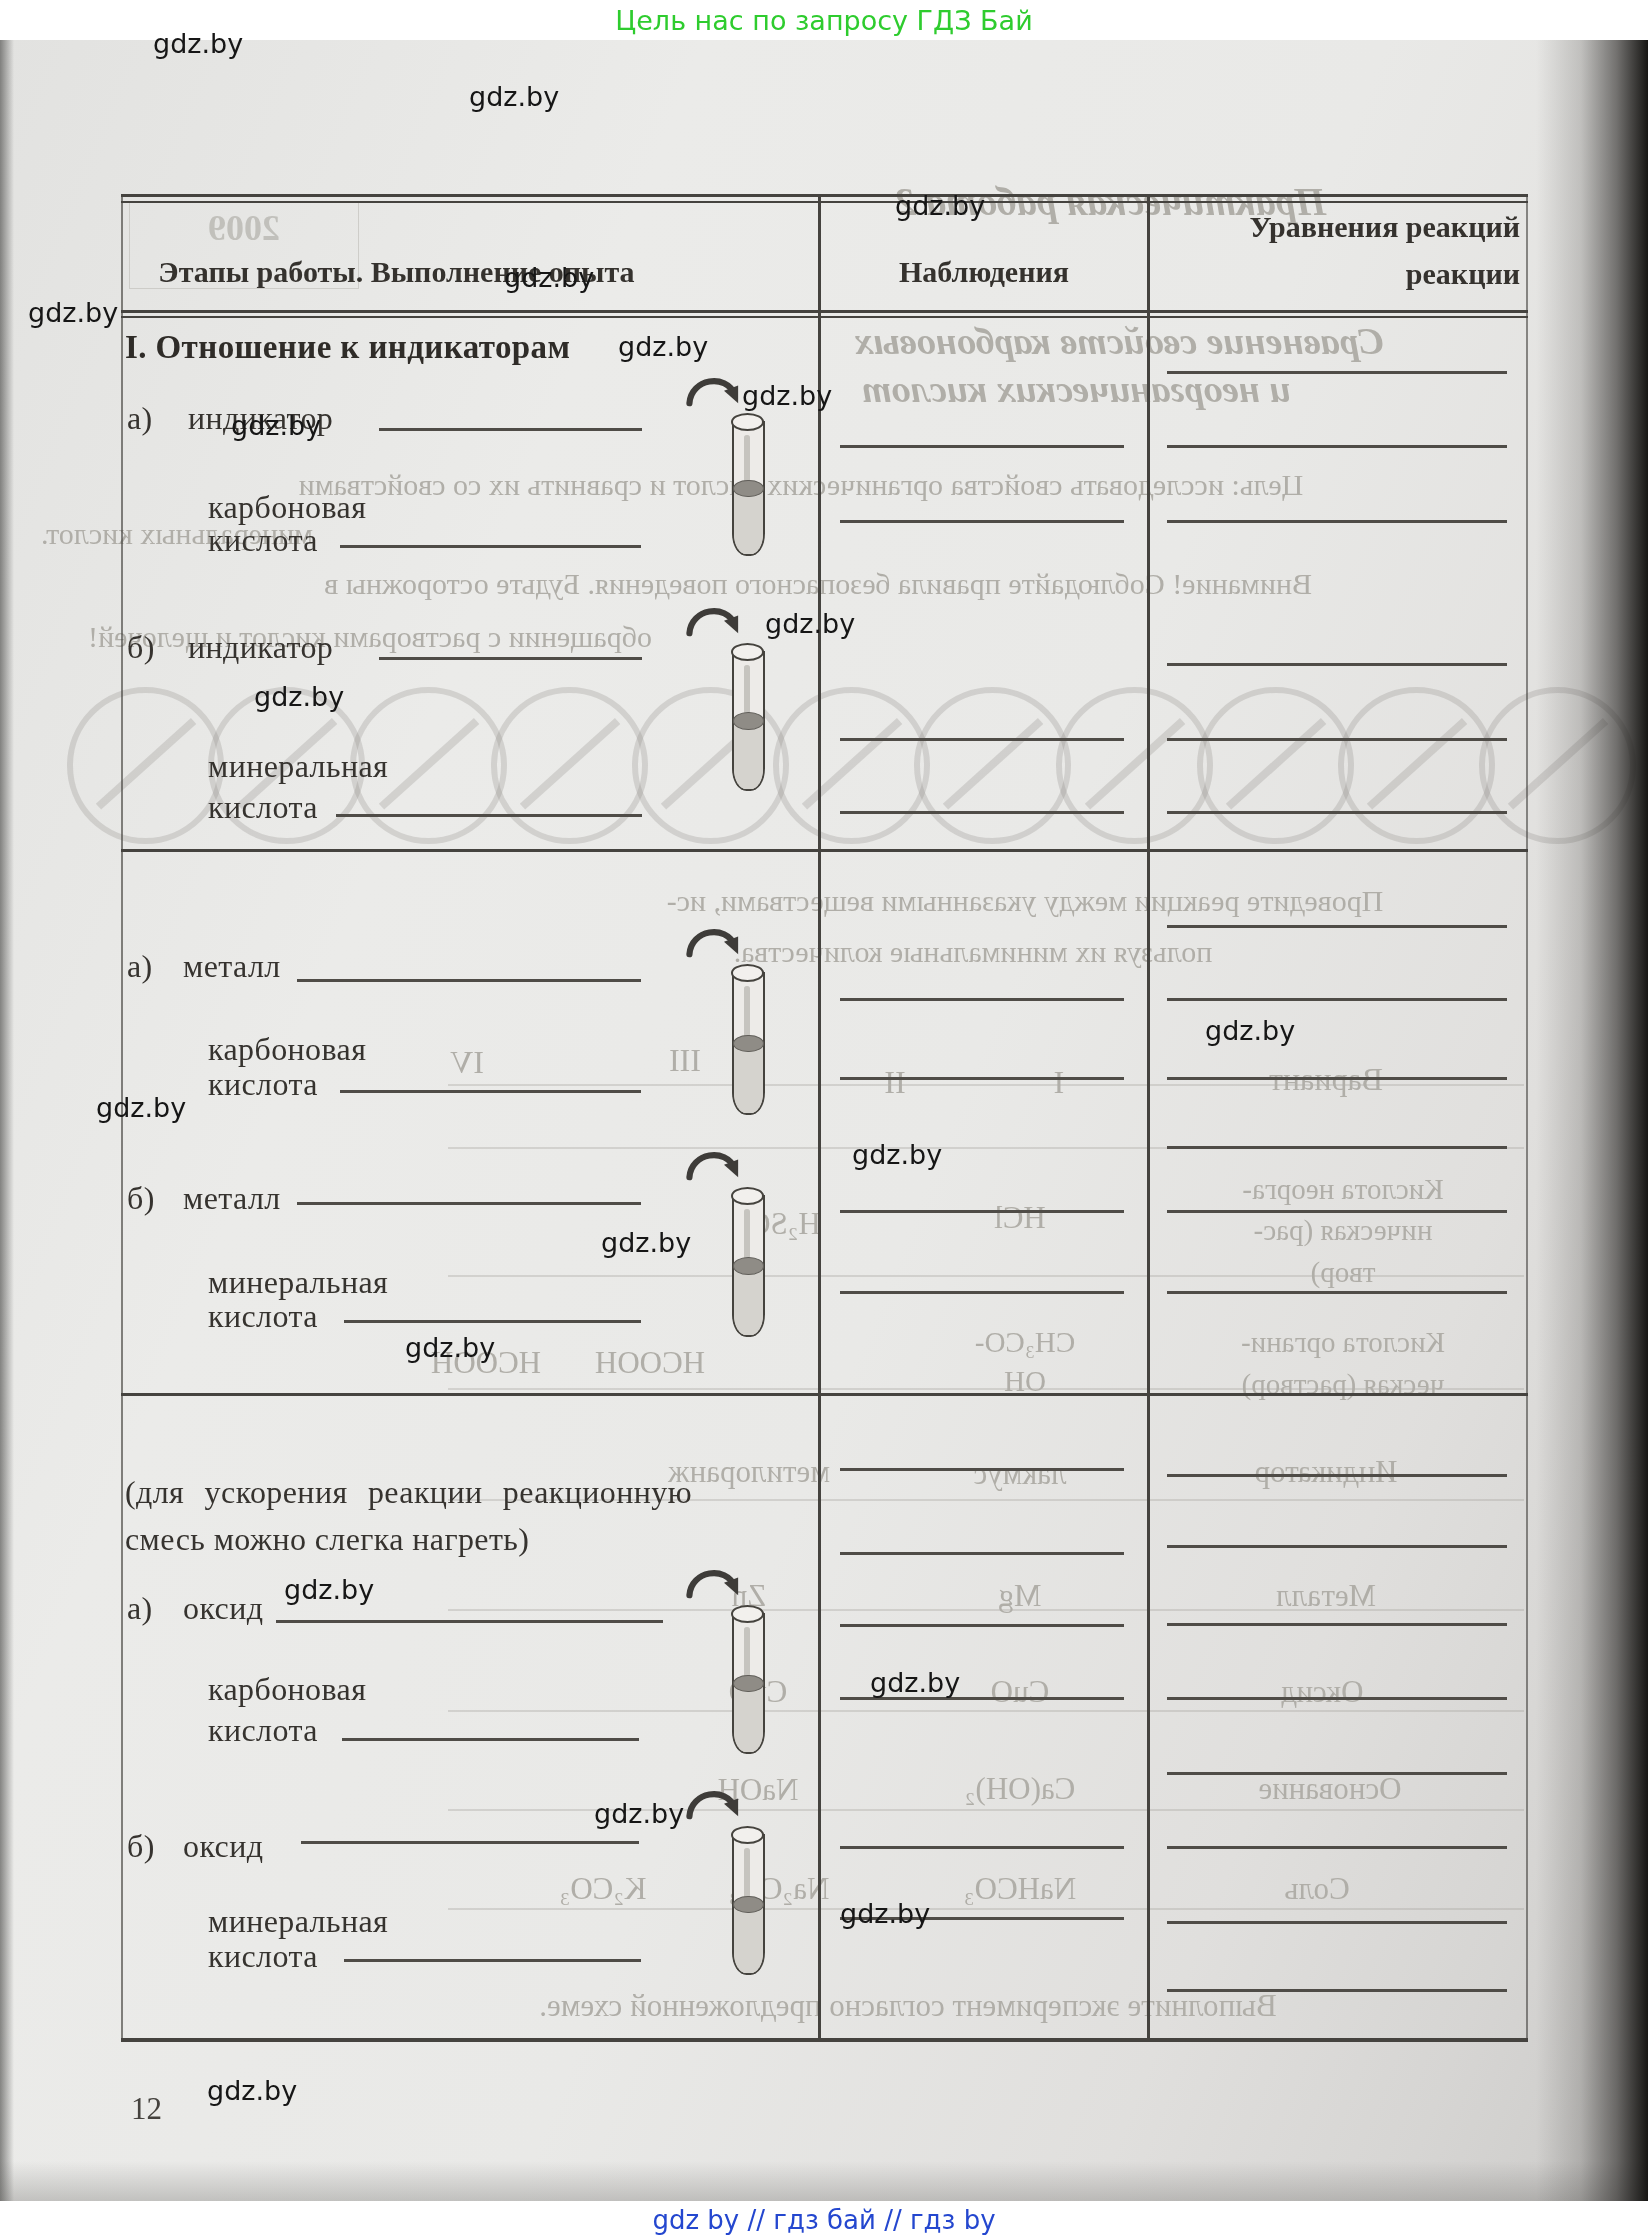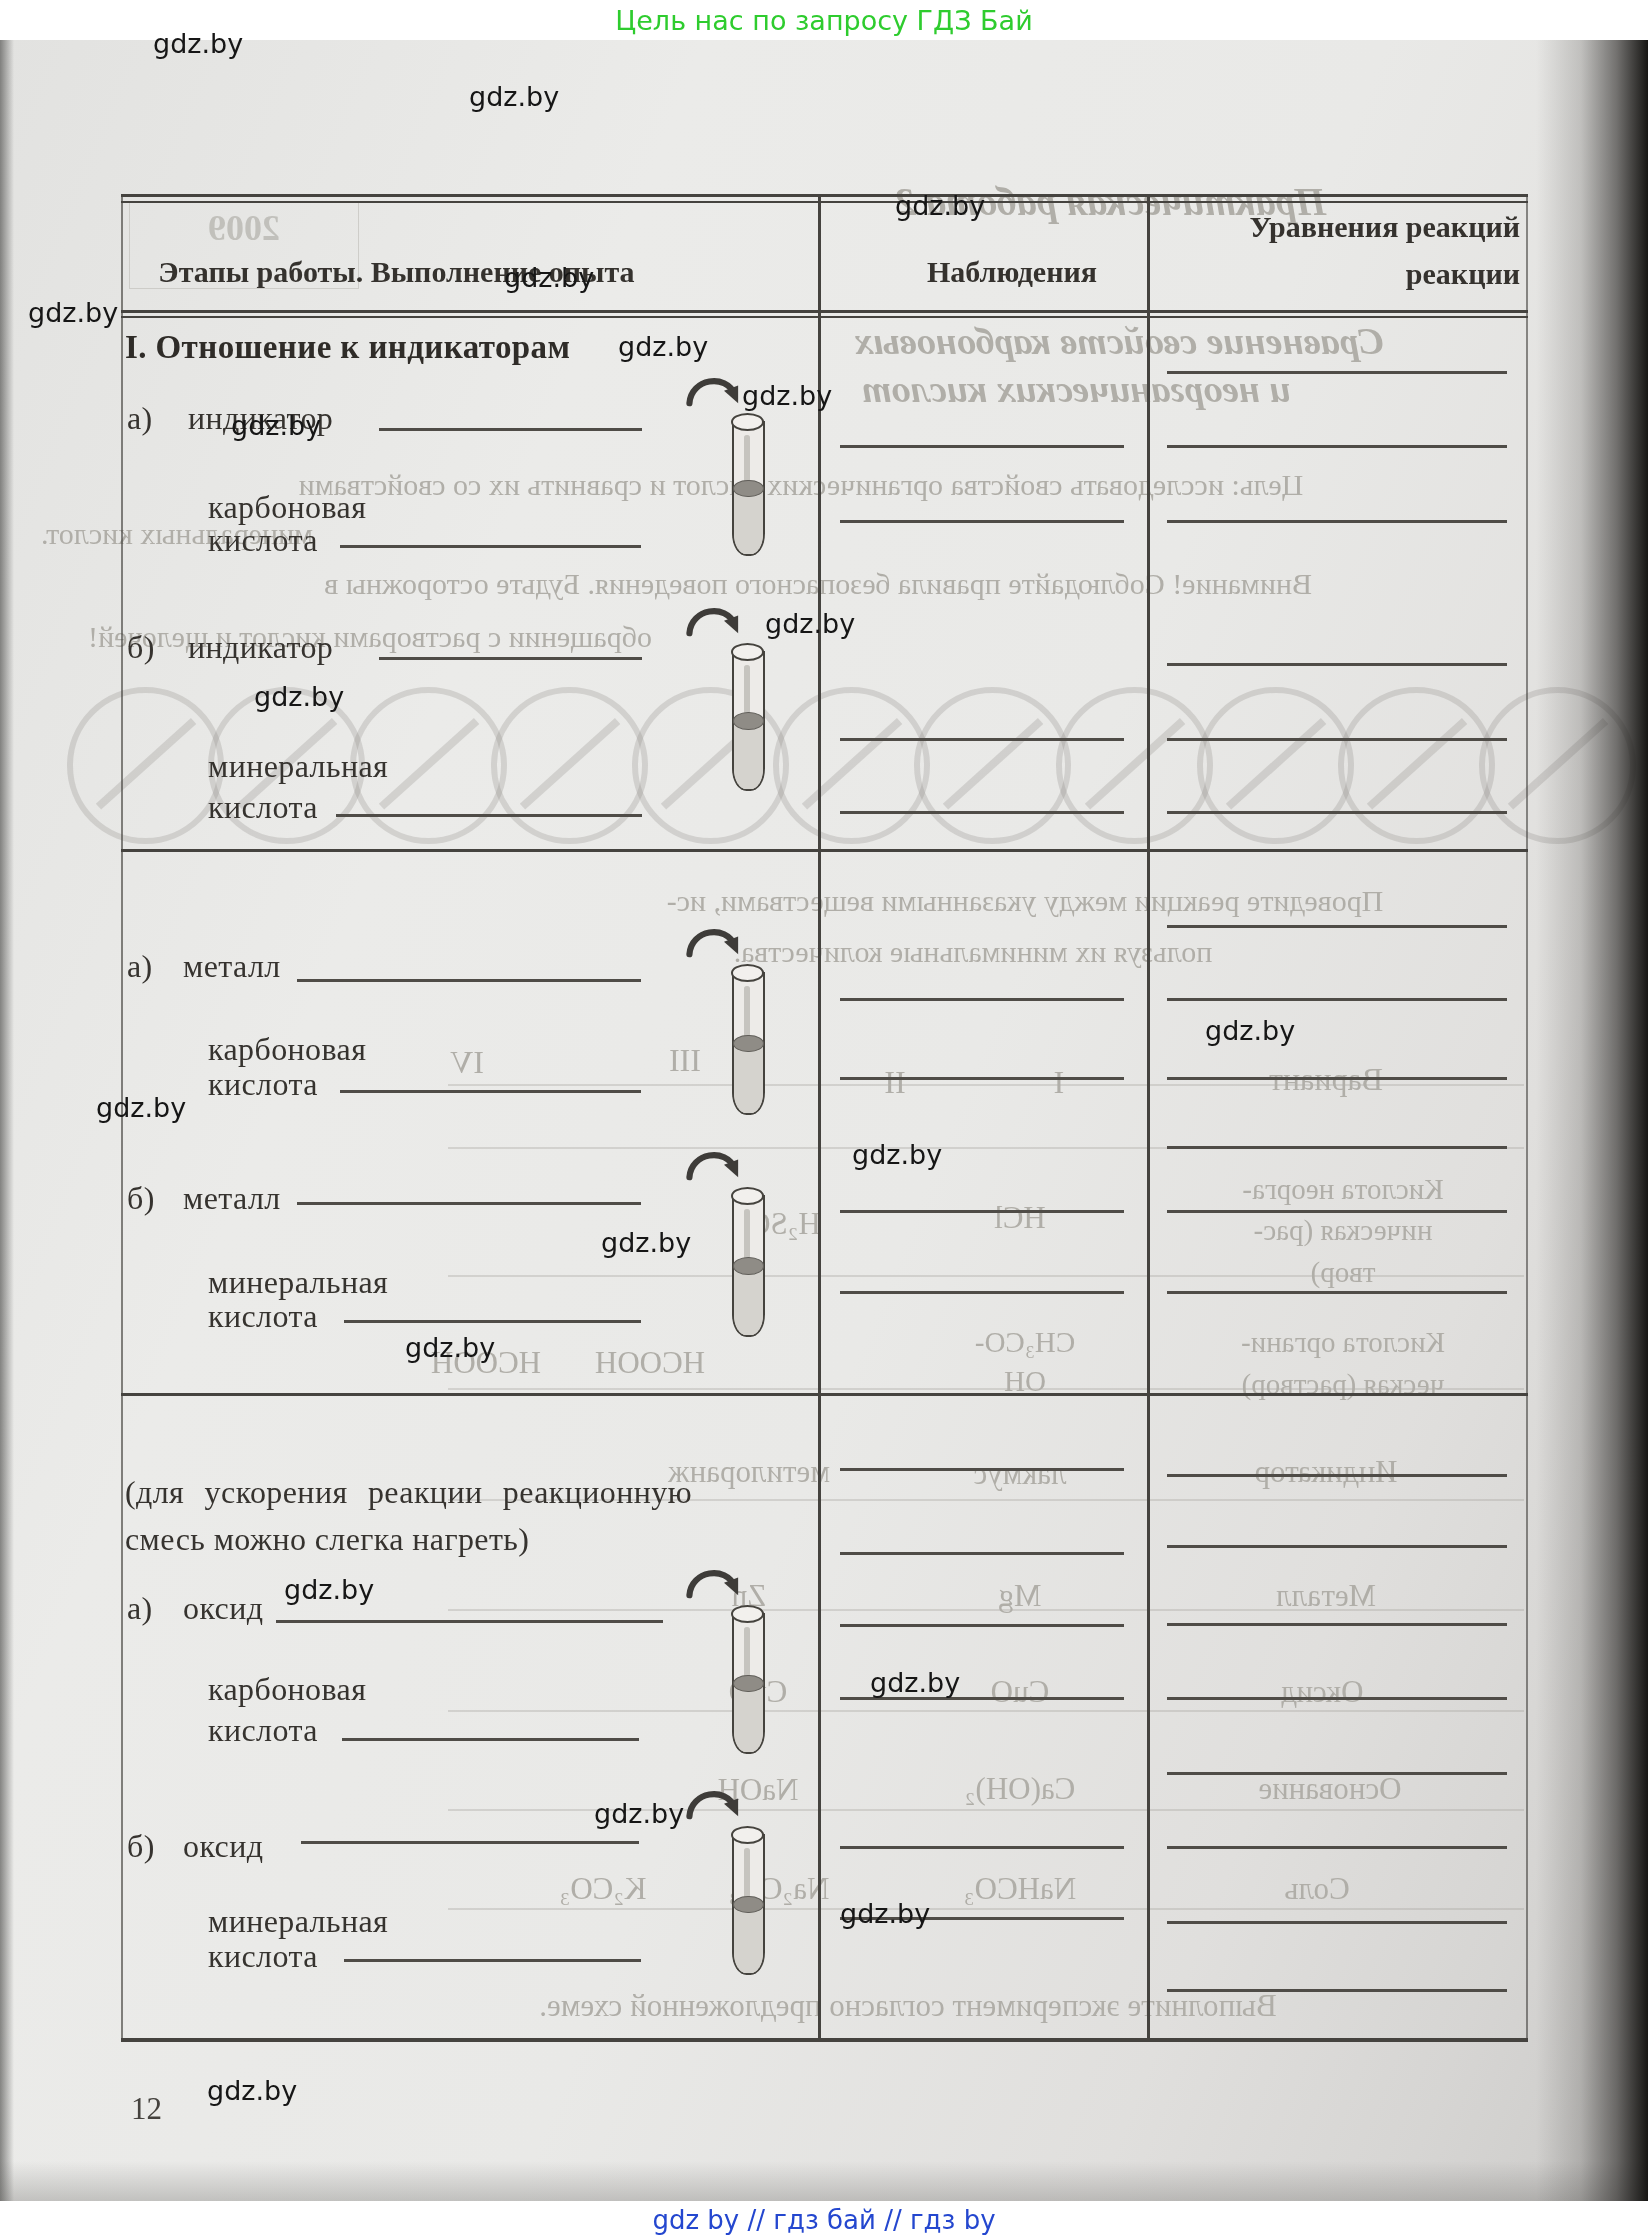--- a/index.html
+++ b/index.html
@@ -177,21 +177,21 @@
     <div class="tline" style="left:121px;top:276px;width:1407px;height:1.7px;"></div>
     <div class="tline" style="left:121px;top:809px;width:1407px;height:3.4px;"></div>
     <div class="tline" style="left:121px;top:1353px;width:1407px;height:3.4px;"></div>
     <div class="tline" style="left:121px;top:1998px;width:1407px;height:4.3px;"></div>
     <div class="tline" style="left:121px;top:154px;width:1.7px;height:1848px;opacity:.65;"></div>
     <div class="tline" style="left:818px;top:154px;width:2.6px;height:1848px;"></div>
     <div class="tline" style="left:1147px;top:154px;width:2.6px;height:1848px;"></div>
     <div class="tline" style="left:1526px;top:154px;width:1.7px;height:1848px;opacity:.6;"></div>
 
     <div class="hdr" style="left:121px;top:215px;width:551px;text-align:center;">Этапы работы. Выполнение опыта</div>
-    <div class="hdr" style="left:821px;top:215px;width:326px;text-align:center;margin-left:28px;">Наблюдения</div>
+    <div class="hdr" style="left:821px;top:215px;width:326px;text-align:center;">Наблюдения</div>
     <div class="hdr" style="left:1154px;top:170px;width:366px;text-align:right;">Уравнения реакций</div>
     <div class="hdr" style="left:1154px;top:217px;width:366px;text-align:right;">реакции</div>
 
     <div class="title" style="left:125px;top:289px;">I. Отношение к индикаторам</div>
 
     <div class="label" style="left:127px;top:360px;">а)</div>
     <div class="label" style="left:188px;top:360px;">индикатор</div>
     <div class="wline" style="left:379px;top:388px;width:263px;"></div>
     <div class="label" style="left:208px;top:449px;">карбоновая</div>
     <div class="label" style="left:208px;top:482px;">кислота</div>

